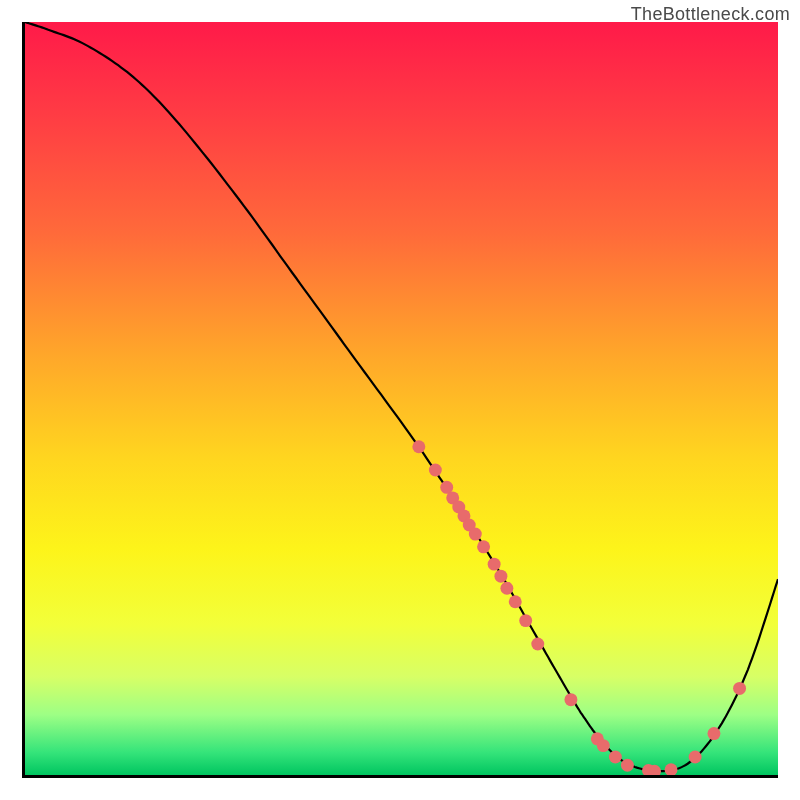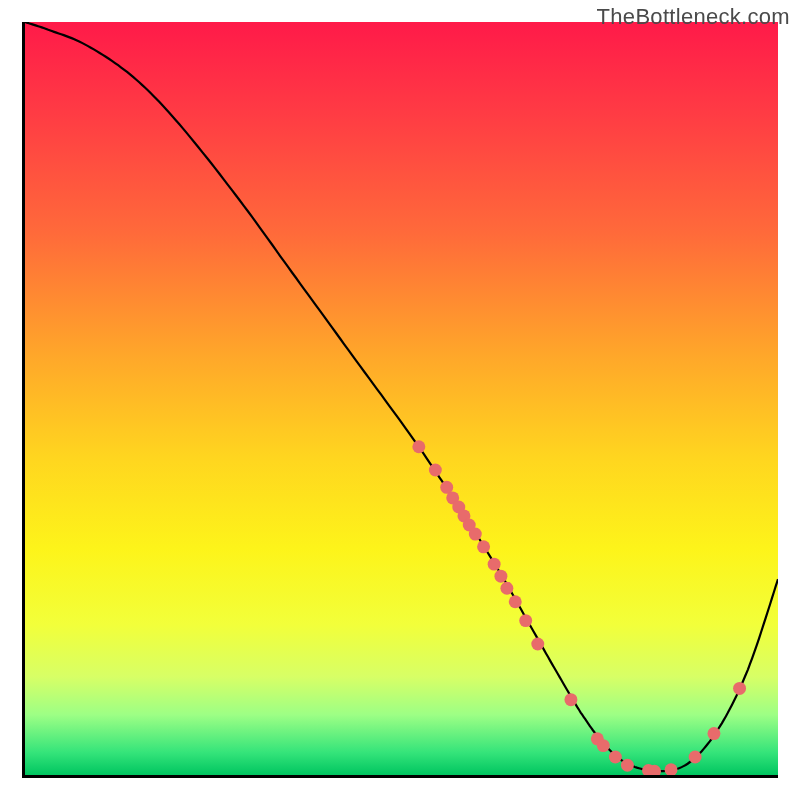--- a/index.html
+++ b/index.html
@@ -14,21 +14,21 @@
   .stage {
     position: relative;
     width: 800px;
     height: 800px;
   }
   .watermark {
     position: absolute;
     top: 4px;
     right: 10px;
     color: #4a4a4a;
-    font-size: 22px;
+    font-size: 18px;
     font-weight: 500;
     letter-spacing: 0.3px;
     z-index: 30;
   }
   .plot-frame {
     position: absolute;
     left: 22px;
     top: 22px;
     width: 756px;
     height: 756px;

